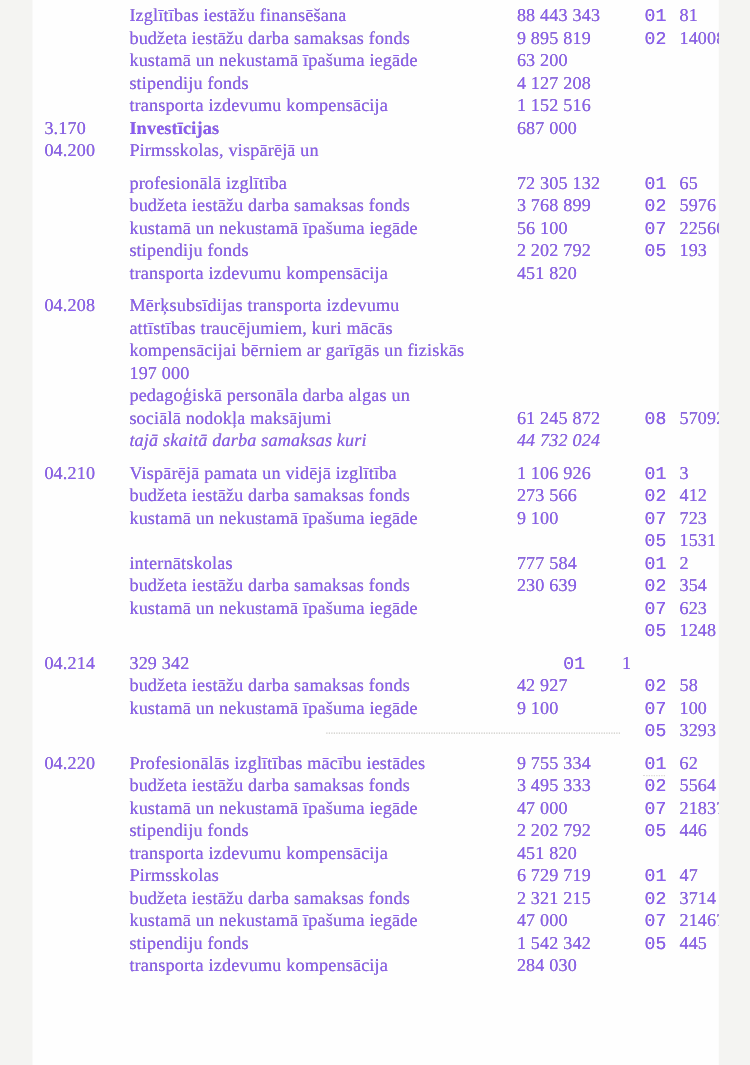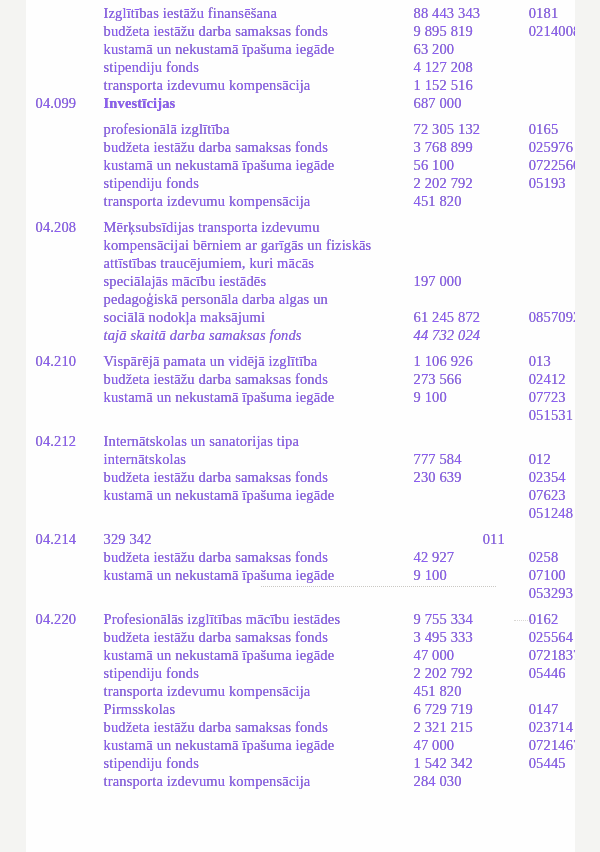--- a/index.html
+++ b/index.html
@@ -29,21 +29,21 @@
     grid-template-columns: 68px 310px 84px 46px 1fr;
     align-items: baseline;
     line-height: 18px;
     height: 18px;
     white-space: nowrap;
   }
   .row.gap { margin-top: 8px; }
   .cell-code { text-align: left; }
   .cell-desc { text-align: left; overflow: visible; }
   .cell-amount { padding-right: 14px; font-variant-numeric: tabular-nums; }
-  .cell-k { text-align: right; padding-left: 8px; }
+  .cell-k { text-align: center; padding-left: 8px; font-family: Liberation Mono, monospace; }
   .cell-v { font-variant-numeric: tabular-nums; }
   .row.bold .cell-desc { font-weight: bold; }
   .row.italic .cell-desc,
   .row.italic .cell-amount { font-style: italic; }
   .scan-artifact {
     position: absolute;
     border-top: 1.5px dotted #b5b2ac;
     opacity: 0.7;
     pointer-events: none;
   }
@@ -84,26 +84,33 @@
         <span class="cell-v"></span>
       </div>
       <div class="row">
         <span class="cell-code"></span>
         <span class="cell-desc">transporta izdevumu kompensācija</span>
         <span class="cell-amount">1 152 516</span>
         <span class="cell-k"></span>
         <span class="cell-v"></span>
       </div>
       <div class="row bold">
-        <span class="cell-code">04.099</span>
+        <span class="cell-code">3.170</span>
         <span class="cell-desc">Investīcijas</span>
         <span class="cell-amount">687 000</span>
         <span class="cell-k"></span>
         <span class="cell-v"></span>
       </div>
+      <div class="row">
+        <span class="cell-code">04.200</span>
+        <span class="cell-desc">Pirmsskolas, vispārējā un</span>
+        <span class="cell-amount"></span>
+        <span class="cell-k"></span>
+        <span class="cell-v"></span>
+      </div>
       <div class="row gap">
         <span class="cell-code"></span>
         <span class="cell-desc">profesionālā izglītība</span>
         <span class="cell-amount">72 305 132</span>
         <span class="cell-k">01</span>
         <span class="cell-v">65</span>
       </div>
       <div class="row">
         <span class="cell-code"></span>
         <span class="cell-desc">budžeta iestāžu darba samaksas fonds</span>
@@ -134,56 +141,55 @@
       </div>
       <div class="row gap">
         <span class="cell-code">04.208</span>
         <span class="cell-desc">Mērķsubsīdijas transporta izdevumu</span>
         <span class="cell-amount"></span>
         <span class="cell-k"></span>
         <span class="cell-v"></span>
       </div>
       <div class="row">
         <span class="cell-code"></span>
+        <span class="cell-desc">attīstības traucējumiem, kuri mācās</span>
+        <span class="cell-amount"></span>
+        <span class="cell-k"></span>
+        <span class="cell-v"></span>
+      </div>
+      <div class="row">
+        <span class="cell-code"></span>
         <span class="cell-desc">kompensācijai bērniem ar garīgās un fiziskās</span>
         <span class="cell-amount"></span>
         <span class="cell-k"></span>
         <span class="cell-v"></span>
       </div>
       <div class="row">
         <span class="cell-code"></span>
-        <span class="cell-desc">attīstības traucējumiem, kuri mācās</span>
-        <span class="cell-amount"></span>
-        <span class="cell-k"></span>
-        <span class="cell-v"></span>
-      </div>
-      <div class="row">
-        <span class="cell-code"></span>
-        <span class="cell-desc">speciālajās mācību iestādēs</span>
         <span class="cell-amount">197 000</span>
         <span class="cell-k"></span>
         <span class="cell-v"></span>
       </div>
       <div class="row">
         <span class="cell-code"></span>
         <span class="cell-desc">pedagoģiskā personāla darba algas un</span>
         <span class="cell-amount"></span>
         <span class="cell-k"></span>
         <span class="cell-v"></span>
       </div>
       <div class="row">
         <span class="cell-code"></span>
         <span class="cell-desc">sociālā nodokļa maksājumi</span>
         <span class="cell-amount">61 245 872</span>
         <span class="cell-k">08</span>
         <span class="cell-v">57092</span>
       </div>
       <div class="row italic">
         <span class="cell-code"></span>
-        <span class="cell-desc">tajā skaitā darba samaksas fonds</span>
+        <span class="cell-desc">tajā skaitā darba samaksas kuri</span>
         <span class="cell-amount">44 732 024</span>
         <span class="cell-k"></span>
         <span class="cell-v"></span>
       </div>
       <div class="row gap">
         <span class="cell-code">04.210</span>
         <span class="cell-desc">Vispārējā pamata un vidējā izglītība</span>
         <span class="cell-amount">1 106 926</span>
         <span class="cell-k">01</span>
         <span class="cell-v">3</span>
@@ -201,27 +207,20 @@
         <span class="cell-amount">9 100</span>
         <span class="cell-k">07</span>
         <span class="cell-v">723</span>
       </div>
       <div class="row">
         <span class="cell-code"></span>
         <span class="cell-desc"></span>
         <span class="cell-amount"></span>
         <span class="cell-k">05</span>
         <span class="cell-v">1531</span>
-      </div>
-      <div class="row gap">
-        <span class="cell-code">04.212</span>
-        <span class="cell-desc">Internātskolas un sanatorijas tipa</span>
-        <span class="cell-amount"></span>
-        <span class="cell-k"></span>
-        <span class="cell-v"></span>
       </div>
       <div class="row">
         <span class="cell-code"></span>
         <span class="cell-desc">internātskolas</span>
         <span class="cell-amount">777 584</span>
         <span class="cell-k">01</span>
         <span class="cell-v">2</span>
       </div>
       <div class="row">
         <span class="cell-code"></span>

